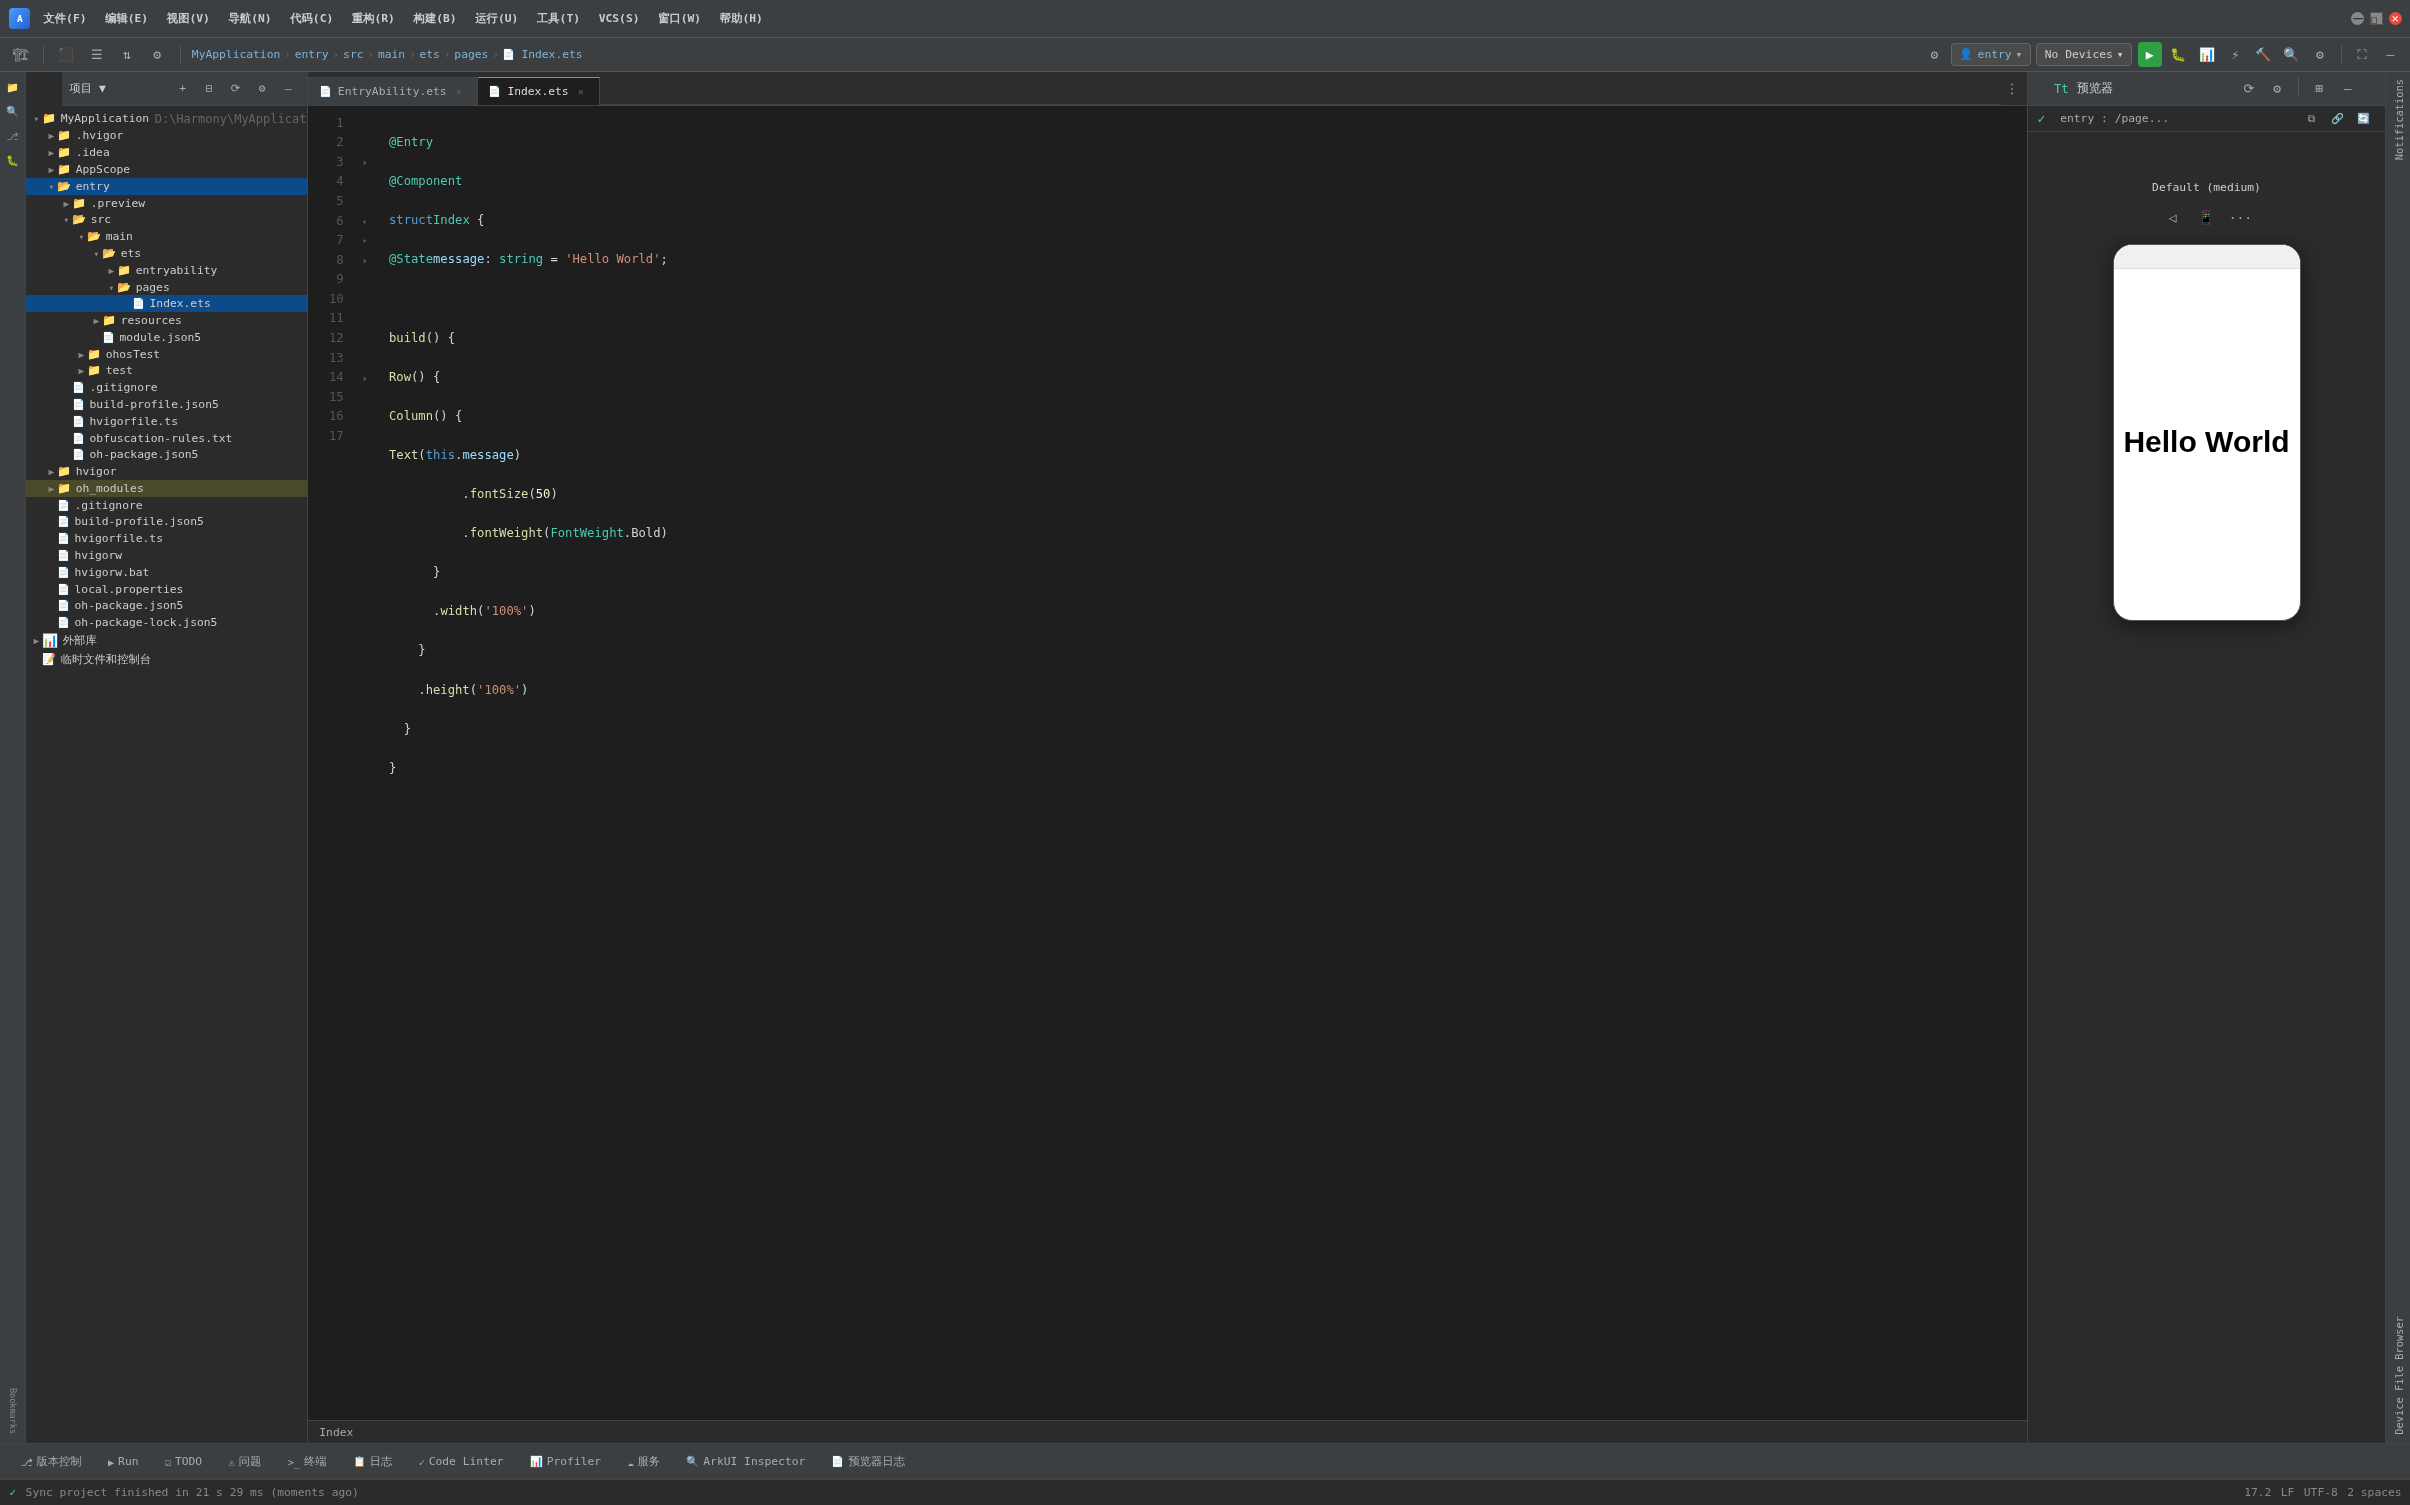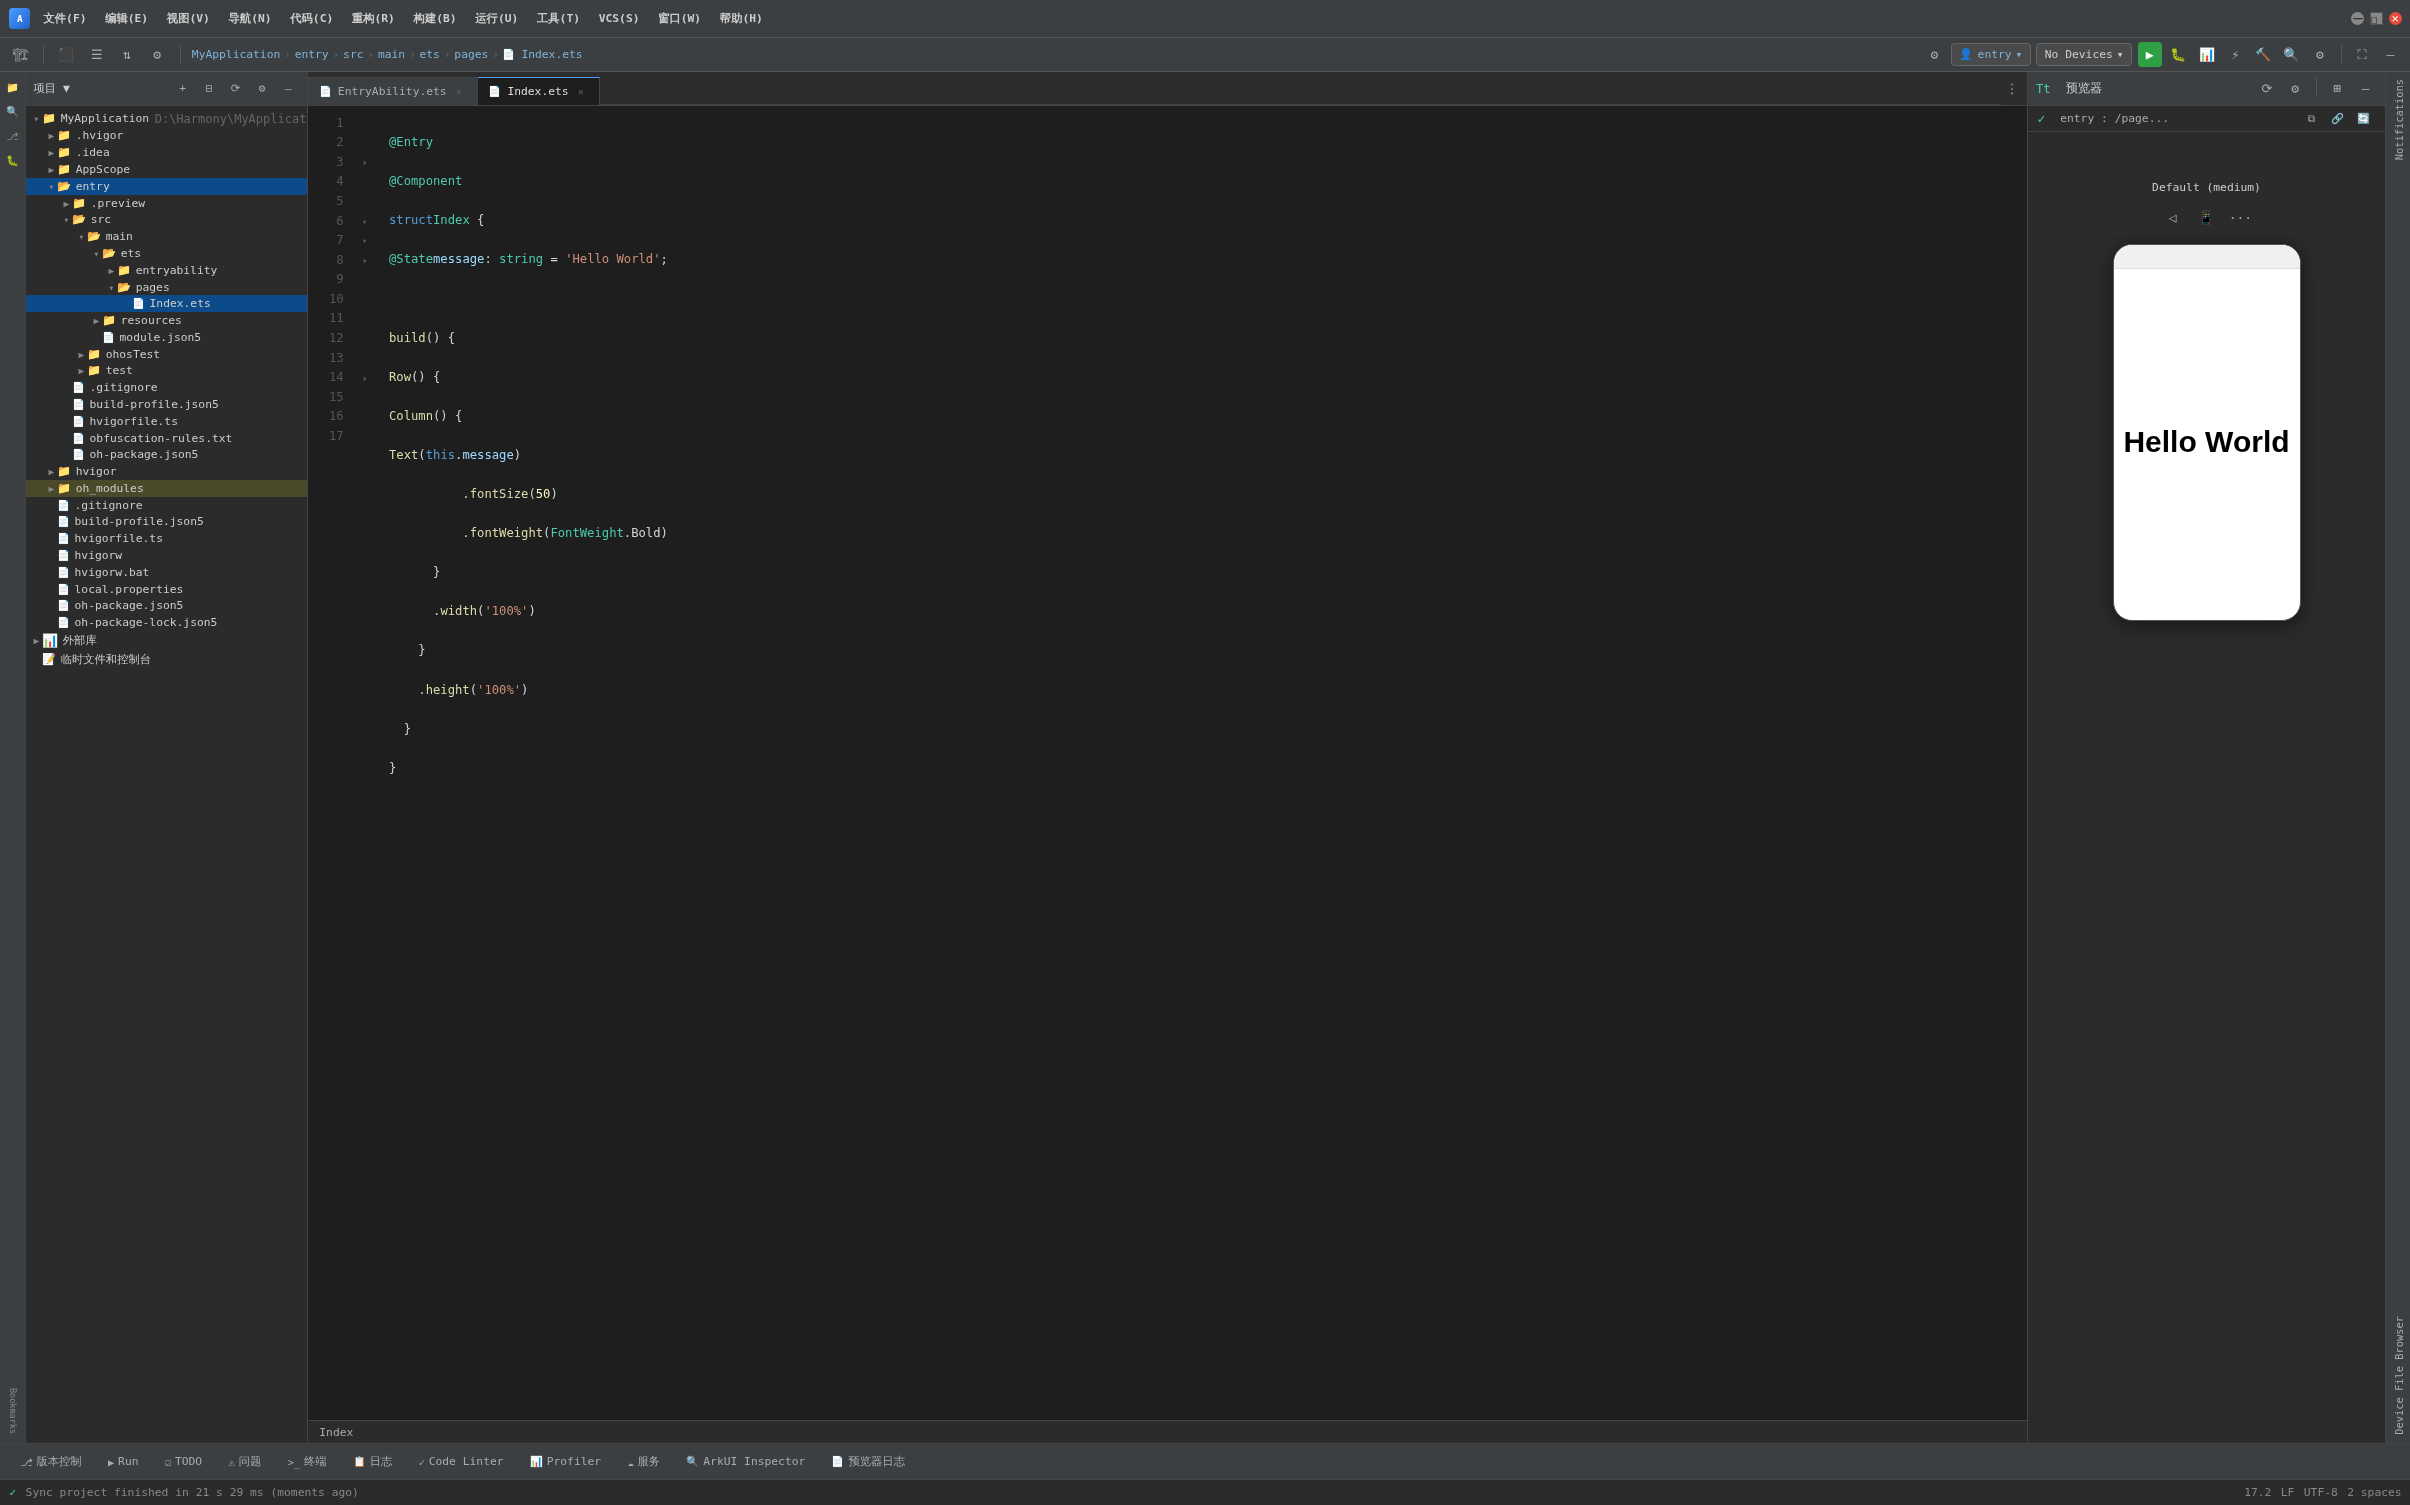--- a/index.html
+++ b/index.html
@@ -115,20 +115,21 @@
     .sidebar-header {
       height: 34px;
       background: #3c3f41;
       display: flex;
       align-items: center;
       padding: 0 7.5px;
       gap: 17px;
       border-bottom: 0.9px solid #444;
       font-size: 11.3px;
       color: #ccc;
+      margin-left: 36px;
     }
     .sidebar-toolbar {
       display: flex;
       align-items: center;
       gap: 3.8px;
       margin-left: auto;
     }
     .sidebar-content {
       flex: 1;
       overflow-y: auto;
@@ -241,23 +242,23 @@
       background: #2b2b2b;
       border-left: 0.9px solid #444;
       display: flex;
       flex-direction: column;
     }
     .preview-header {
       height: 34px;
       background: #3c3f41;
       display: flex;
       align-items: center;
-      padding: 0 8px;
+      padding: 0 26px;
       border-bottom: 0.9px solid #444;
-      gap: 15px;
+      gap: 8px;
       font-size: 12.2px;
       color: #ccc;
     }
     .preview-device-label {
       font-size: 11.3px;
       color: #ccc;
       text-align: center;
       padding: 7.5px;
       margin-top: 41px;
     }

